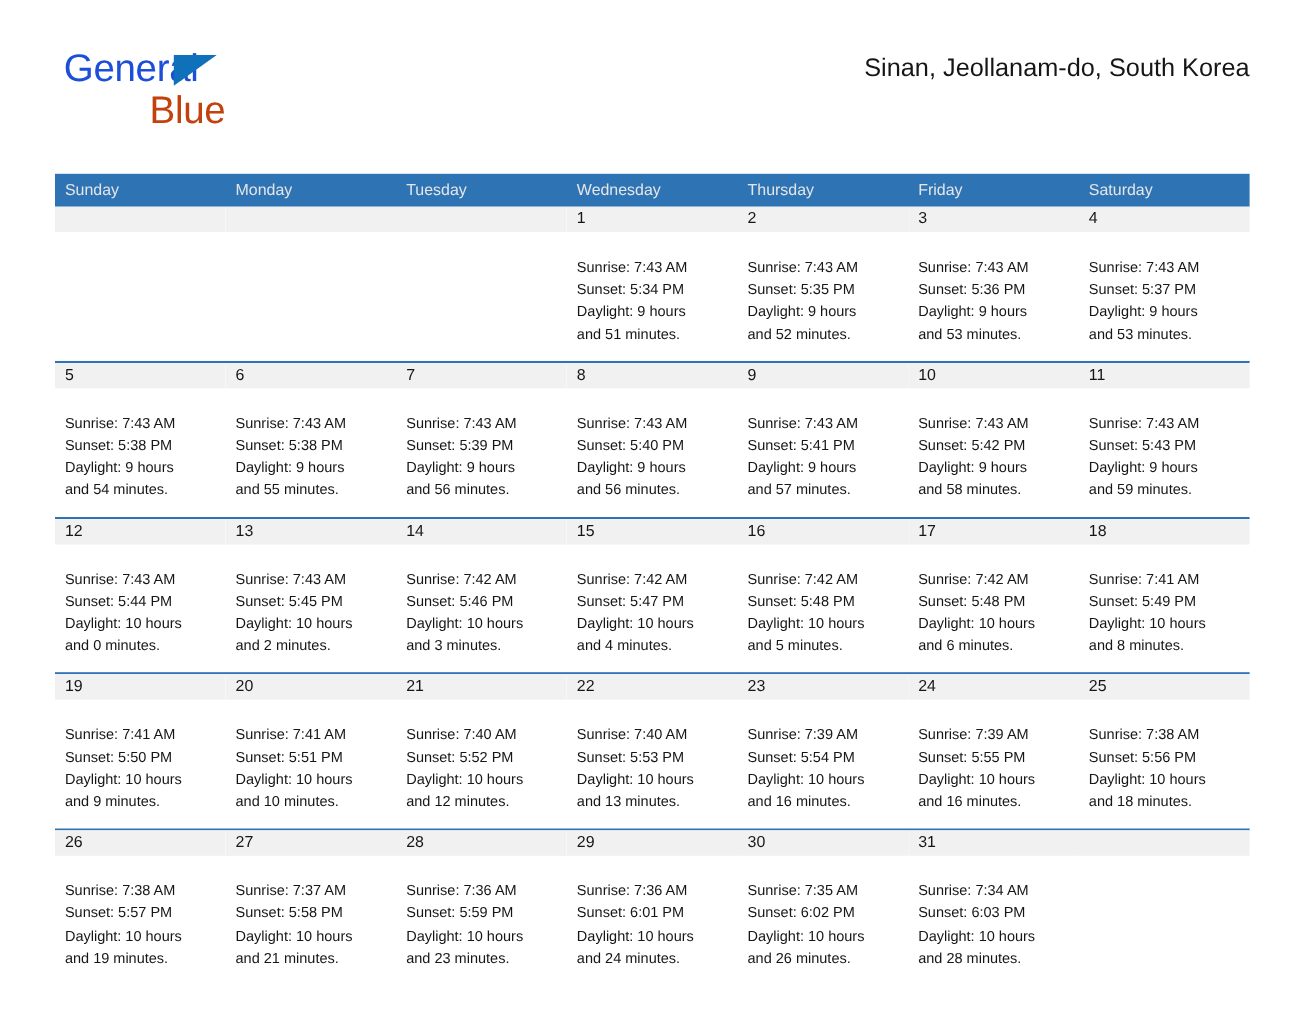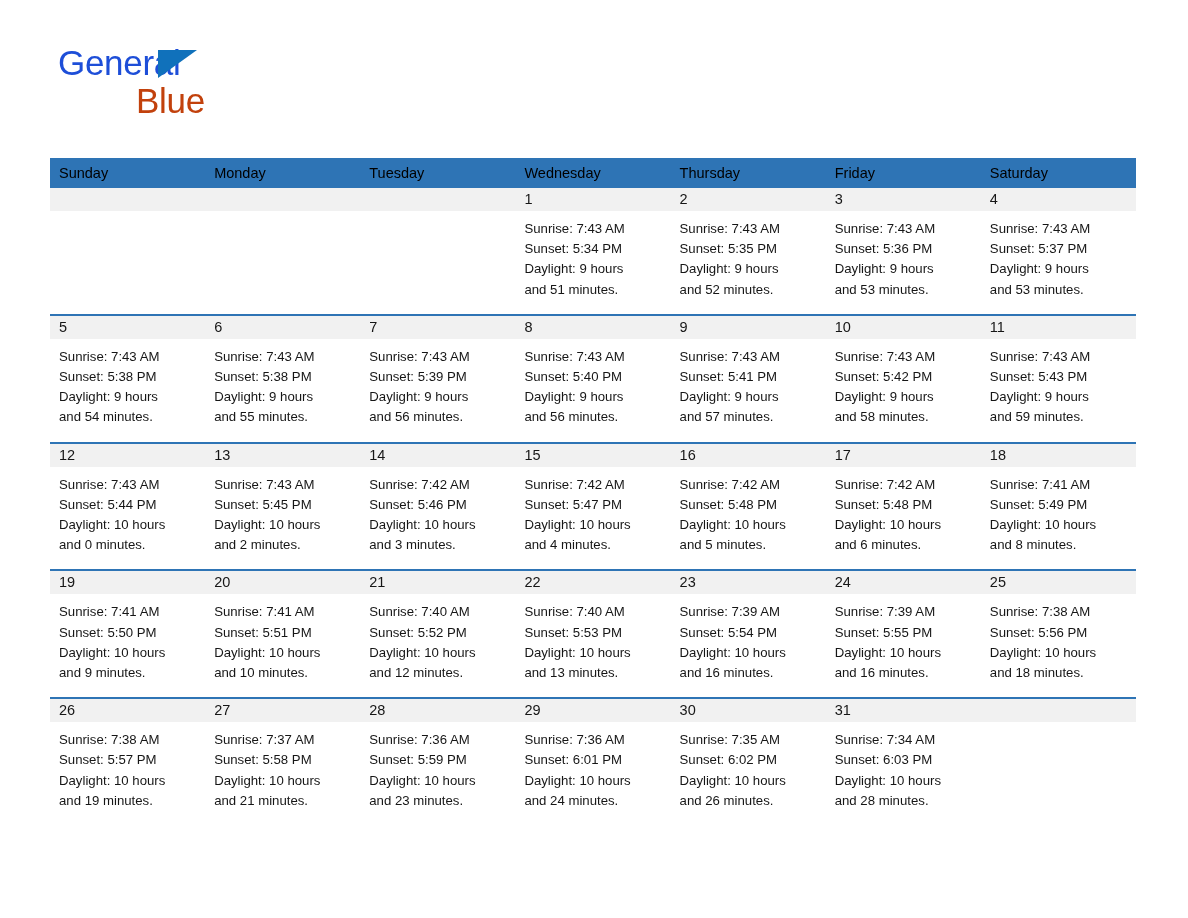--- a/index.html
+++ b/index.html
@@ -86,21 +86,21 @@
     top: 158px;
     width: 1086px;
   }
   .weekdays {
     display: flex;
     background: #2e74b5;
     height: 30px;
   }
   .weekday {
     flex: 1 1 0;
-    color: #000000;
+    color: #e5e5e5;
     font-size: 14.5px;
     line-height: 30px;
     padding-left: 9px;
     box-sizing: border-box;
     white-space: nowrap;
   }
   .week {
     display: flex;
     border-top: 2px solid #2e74b5;
   }
@@ -114,21 +114,21 @@
   .day-num {
     background: #f1f1f1;
     height: 23px;
     font-size: 14.5px;
     line-height: 23px;
     padding-left: 9px;
     color: #161616;
     box-sizing: border-box;
   }
   .day-body {
-    padding: 8px 9px 14px 9px;
+    padding: 22px 9px 14px 9px;
     min-height: 85px;
     box-sizing: border-box;
   }
   .day-body div {
     font-size: 13.2px;
     line-height: 20.2px;
     color: #161616;
     white-space: nowrap;
   }
   .day.empty .day-body { min-height: 85px; }
@@ -138,20 +138,21 @@
 
 <div class="page">
 
   <div class="top">
     <div class="logo">
       <span class="logo-line1">General</span>
       <span class="logo-tri"></span>
       <span class="logo-line2">Blue</span>
     </div>
     <div class="title-block">
+      <div class="cal-subtitle">Sinan, Jeollanam-do, South Korea</div>
     </div>
   </div>
 
   <div class="calendar">
     <div class="weekdays">
       <div class="weekday">Sunday</div>
       <div class="weekday">Monday</div>
       <div class="weekday">Tuesday</div>
       <div class="weekday">Wednesday</div>
       <div class="weekday">Thursday</div>

